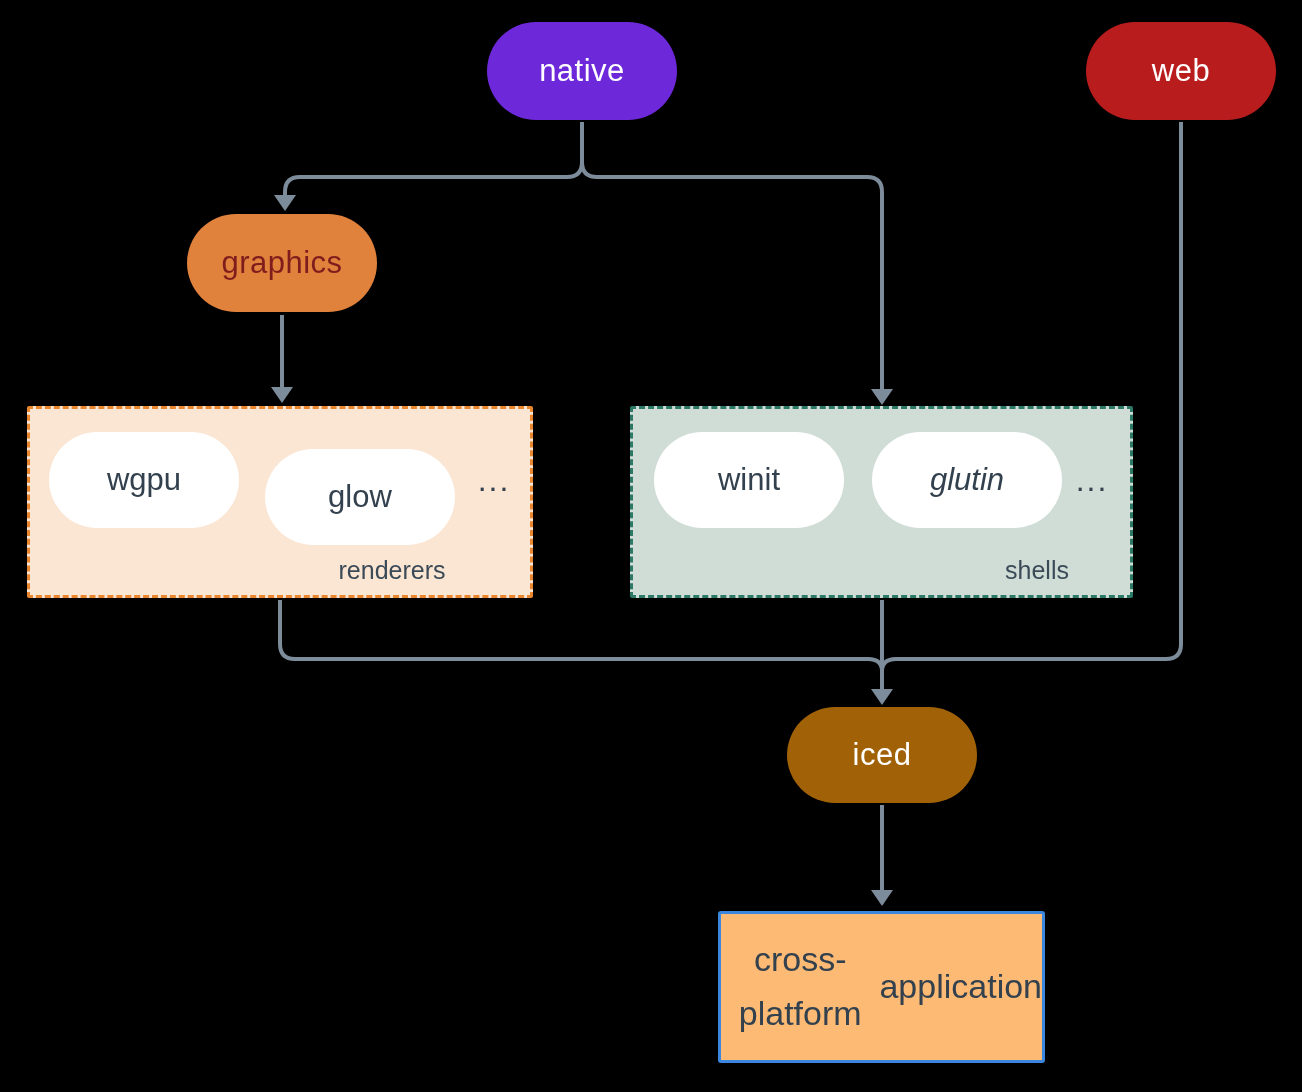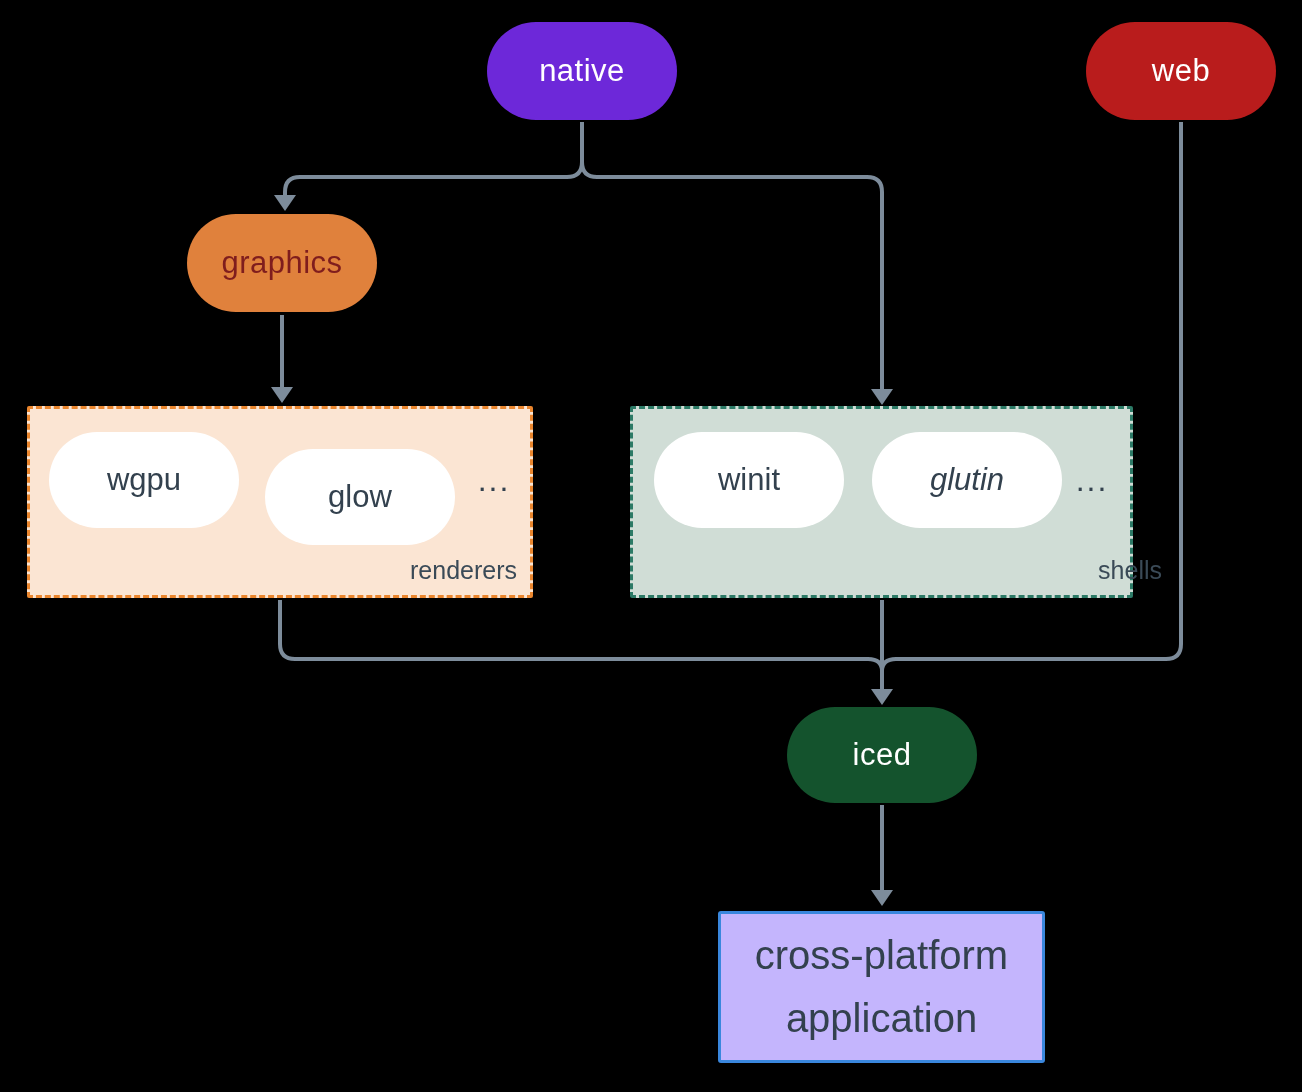--- a/index.html
+++ b/index.html
@@ -27,21 +27,21 @@
     align-items: center;
     justify-content: center;
     border-radius: 60px;
     font-size: 31px;
     font-weight: 400;
     letter-spacing: 0.5px;
   }
   .pill-native   { left: 487px;  top: 22px;  width: 190px; height: 98px; background: #6d28d9; color: #ffffff; }
   .pill-web      { left: 1086px; top: 22px;  width: 190px; height: 98px; background: #b91c1c; color: #ffffff; }
   .pill-graphics { left: 187px;  top: 214px; width: 190px; height: 98px; background: #e0813c; color: #7f1d1d; }
-  .pill-iced     { left: 787px;  top: 707px; width: 190px; height: 96px; background: #14532d; color: #ffffff; }
+  .pill-iced     { left: 787px;  top: 707px; width: 190px; height: 96px; background: #a16207; color: #ffffff; }
 
   .group-box {
     position: absolute;
     box-sizing: border-box;
     top: 406px;
     height: 192px;
     border: 3px dashed;
     border-radius: 2px;
   }
   .group-renderers {
@@ -86,42 +86,42 @@
     letter-spacing: 2px;
     color: #33414e;
   }
   .el-renderers { left: 464px; }
   .el-shells    { left: 1062px; }
 
   .group-label {
     position: absolute;
     top: 556px;
     width: 250px;
-    text-align: right;
+    text-align: center;
     font-size: 25px;
     color: #3a4a57;
   }
   .gl-renderers { left: 267px; }
   .gl-shells    { left: 912px; }
 
   .app-box {
     position: absolute;
     box-sizing: border-box;
     left: 718px;
     top: 911px;
     width: 327px;
     height: 152px;
-    background: #c4b5fd;
+    background: #fdba74;
     border: 3px solid #3a87dd;
     border-radius: 3px;
     display: flex;
-    flex-direction: column;
+    flex-direction: row;
     align-items: center;
     justify-content: center;
-    font-size: 40px;
+    font-size: 34px;
     line-height: 1.58;
     color: #33414e;
     text-align: center;
   }
 </style>
 </head>
 <body>
 
 <div id="canvas">
 

